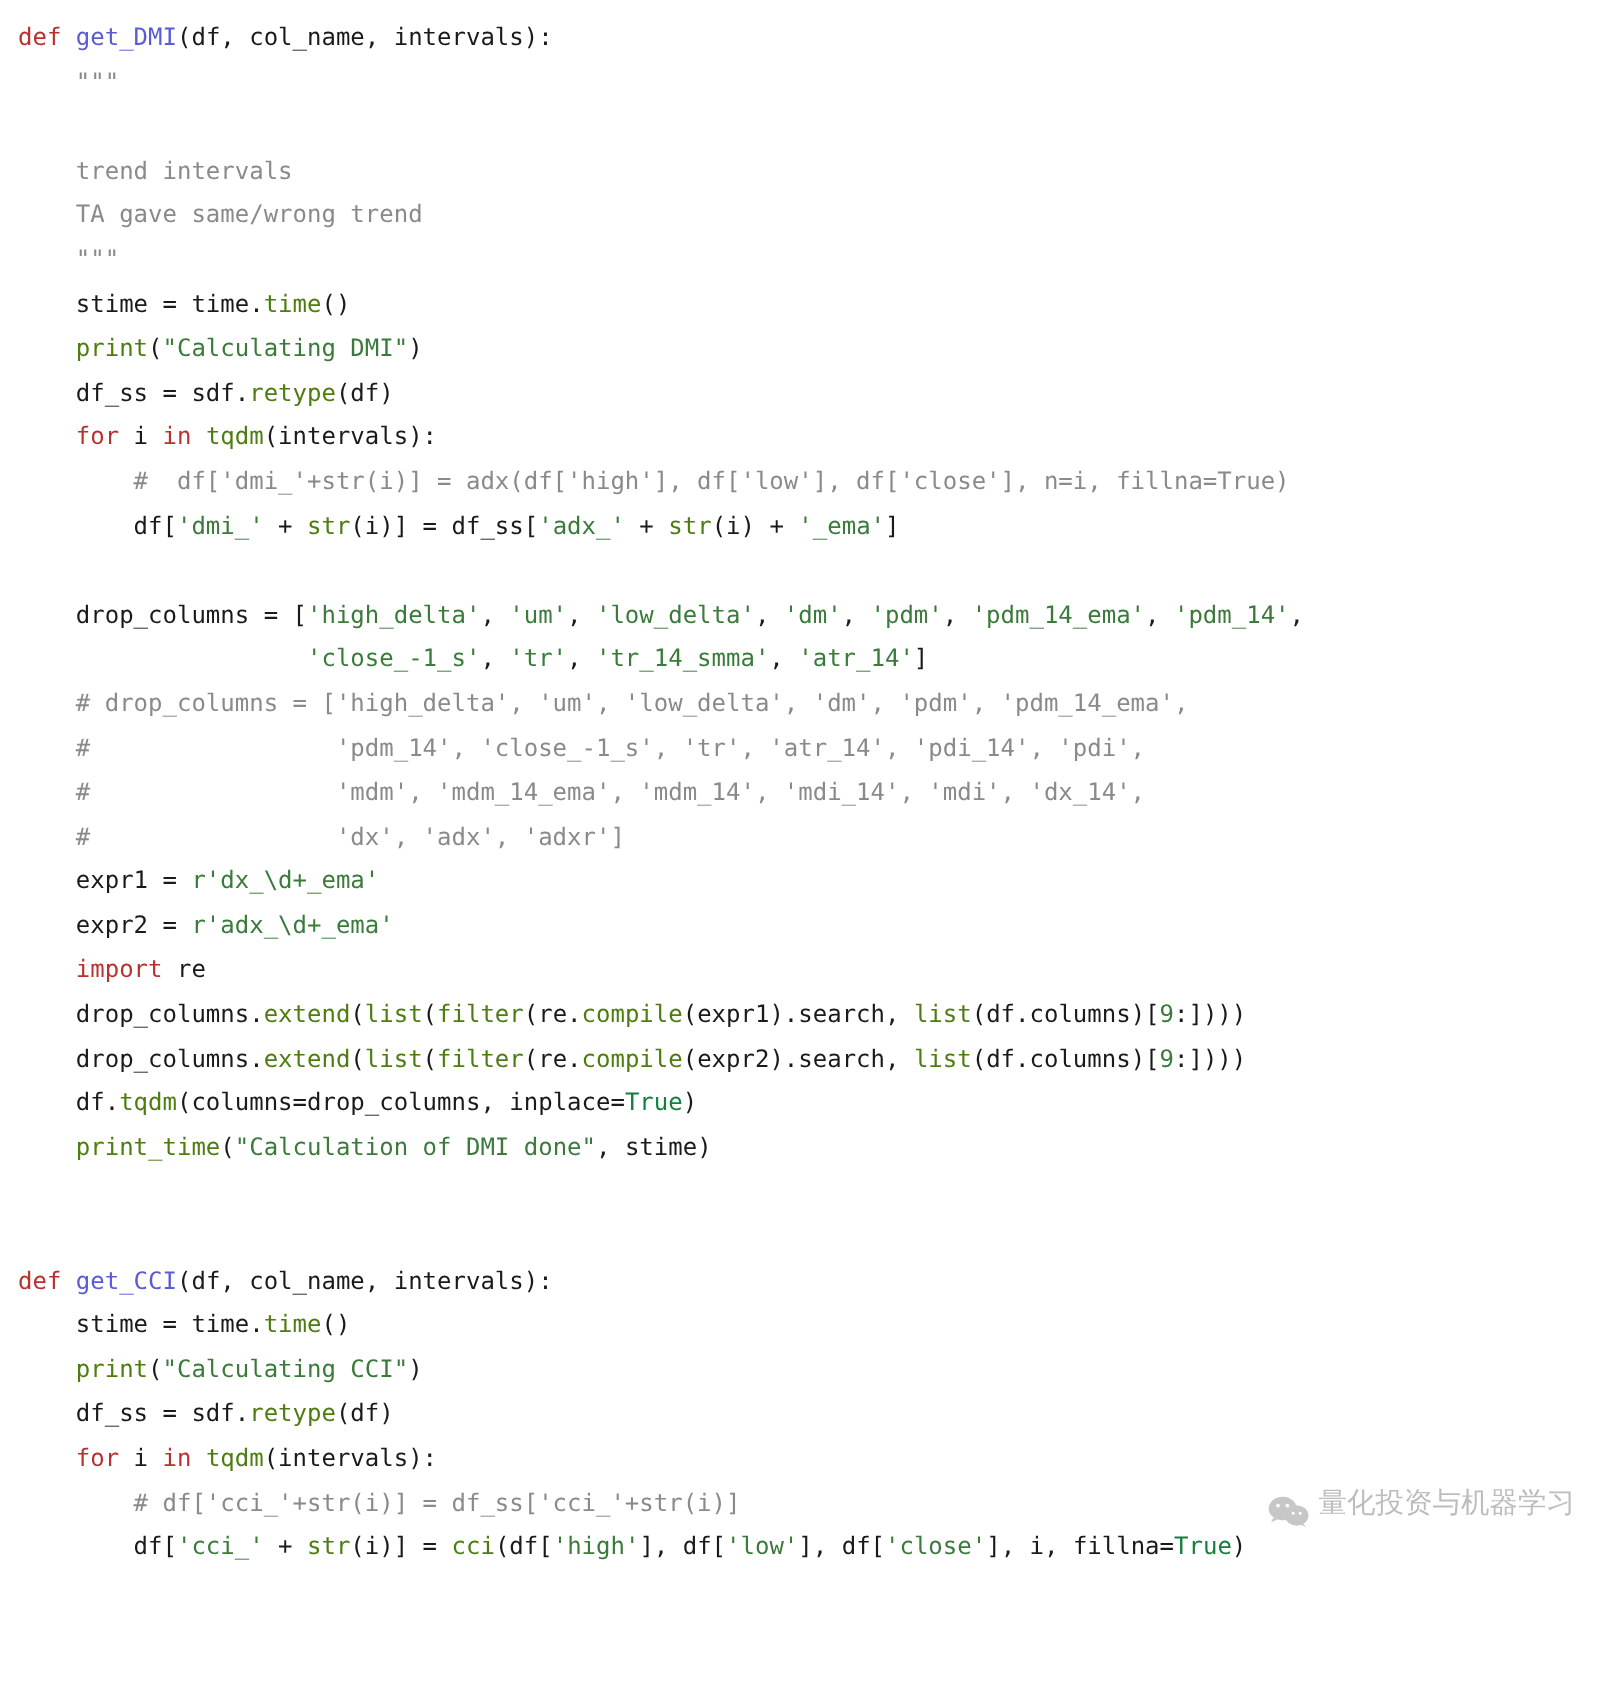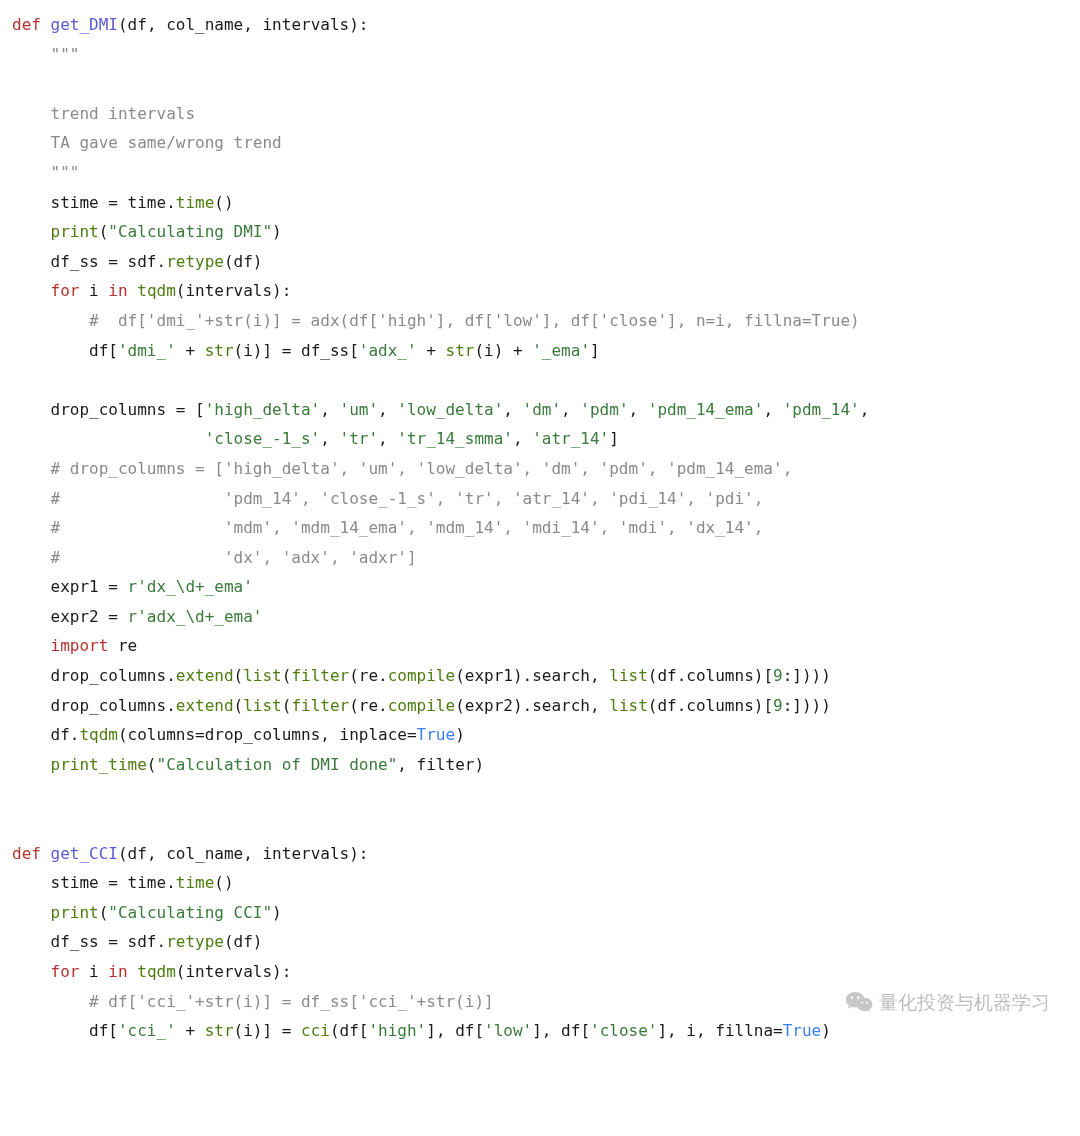--- a/index.html
+++ b/index.html
@@ -18,30 +18,30 @@
     margin: 0;
     white-space: pre;
     font-family: inherit;
   }
   .kw   { color: #b7322e; }   
   .fn   { color: #5b5bd6; }   
   .attr { color: #4d7c0f; }   
   .str  { color: #3a7a3a; }   
   .cmt  { color: #8a8a8a; }   
   .num  { color: #3a7a3a; }
-  .bool { color: #3b82f6; text-align: center; }
+  .bool { color: #15803d; text-align: center; }
   .plain{ color: #1a1a1a; }
   .doc  { color: #8a8a8a; }   
 
   .watermark {
     position: absolute;
     right: 30px;
     bottom: 36px;
     display: flex;
-    align-items: center;
+    align-items: flex-end;
     gap: 6px;
     opacity: 0.32;
     font-family: sans-serif;
     color: #333;
     font-size: 19px;
     pointer-events: none;
   }
   .watermark svg { display: block; }
 </style>
 </head>
@@ -65,21 +65,21 @@
 <span class="plain">    </span><span class="cmt"># drop_columns = ['high_delta', 'um', 'low_delta', 'dm', 'pdm', 'pdm_14_ema',</span>
 <span class="plain">    </span><span class="cmt">#                 'pdm_14', 'close_-1_s', 'tr', 'atr_14', 'pdi_14', 'pdi',</span>
 <span class="plain">    </span><span class="cmt">#                 'mdm', 'mdm_14_ema', 'mdm_14', 'mdi_14', 'mdi', 'dx_14',</span>
 <span class="plain">    </span><span class="cmt">#                 'dx', 'adx', 'adxr']</span>
 <span class="plain">    expr1 = </span><span class="str">r'dx_\d+_ema'</span>
 <span class="plain">    expr2 = </span><span class="str">r'adx_\d+_ema'</span>
 <span class="plain">    </span><span class="kw">import</span><span class="plain"> re</span>
 <span class="plain">    drop_columns.</span><span class="attr">extend</span><span class="plain">(</span><span class="attr">list</span><span class="plain">(</span><span class="attr">filter</span><span class="plain">(re.</span><span class="attr">compile</span><span class="plain">(expr1).search, </span><span class="attr">list</span><span class="plain">(df.columns)[</span><span class="num">9</span><span class="plain">:])))</span>
 <span class="plain">    drop_columns.</span><span class="attr">extend</span><span class="plain">(</span><span class="attr">list</span><span class="plain">(</span><span class="attr">filter</span><span class="plain">(re.</span><span class="attr">compile</span><span class="plain">(expr2).search, </span><span class="attr">list</span><span class="plain">(df.columns)[</span><span class="num">9</span><span class="plain">:])))</span>
 <span class="plain">    df.</span><span class="attr">tqdm</span><span class="plain">(columns=drop_columns, inplace=</span><span class="bool">True</span><span class="plain">)</span>
-<span class="plain">    </span><span class="attr">print_time</span><span class="plain">(</span><span class="str">"Calculation of DMI done"</span><span class="plain">, filter)</span>
+<span class="plain">    </span><span class="attr">print_time</span><span class="plain">(</span><span class="str">"Calculation of DMI done"</span><span class="plain">, stime)</span>
 <span class="plain"></span>
 <span class="plain"></span>
 <span class="kw">def</span><span class="plain"> </span><span class="fn">get_CCI</span><span class="plain">(df, col_name, intervals):</span>
 <span class="plain">    stime = time.</span><span class="attr">time</span><span class="plain">()</span>
 <span class="plain">    </span><span class="attr">print</span><span class="plain">(</span><span class="str">"Calculating CCI"</span><span class="plain">)</span>
 <span class="plain">    df_ss = sdf.</span><span class="attr">retype</span><span class="plain">(df)</span>
 <span class="plain">    </span><span class="kw">for</span><span class="plain"> i </span><span class="kw">in</span><span class="plain"> </span><span class="attr">tqdm</span><span class="plain">(intervals):</span>
 <span class="plain">        </span><span class="cmt"># df['cci_'+str(i)] = df_ss['cci_'+str(i)]</span>
 <span class="plain">        df[</span><span class="str">'cci_'</span><span class="plain"> + </span><span class="attr">str</span><span class="plain">(i)] = </span><span class="attr">cci</span><span class="plain">(df[</span><span class="str">'high'</span><span class="plain">], df[</span><span class="str">'low'</span><span class="plain">], df[</span><span class="str">'close'</span><span class="plain">], i, fillna=</span><span class="bool">True</span><span class="plain">)</span></pre>
 

